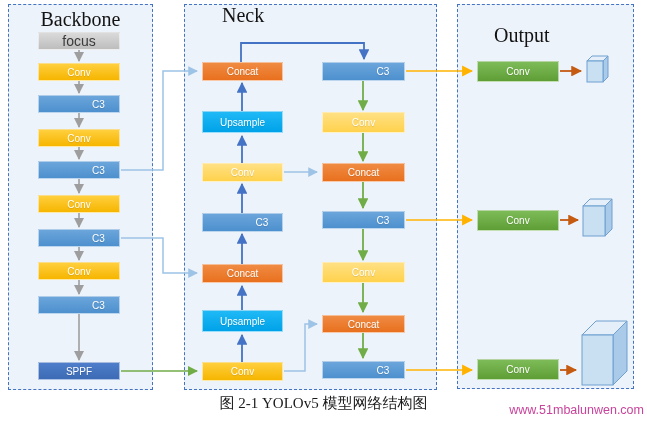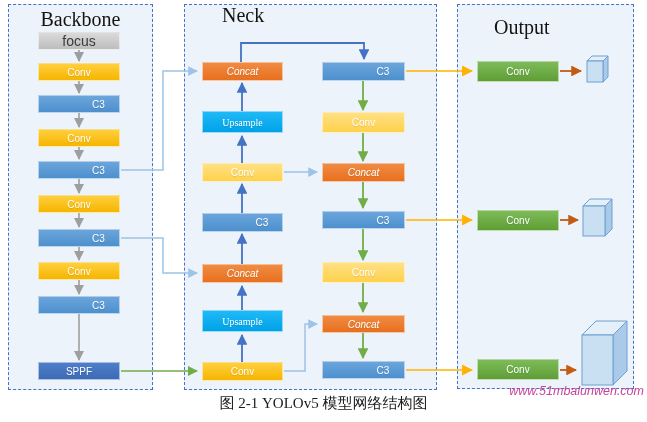--- a/index.html
+++ b/index.html
@@ -11,43 +11,43 @@
        color:#fff;font-size:10px;box-sizing:border-box;border:1px solid rgba(255,255,255,.55);
        text-shadow:0 1px 1px rgba(0,0,0,.12);white-space:nowrap;}
   .c-bb{left:38px;width:82px;}
   .c-nl{left:202px;width:81px;}
   .c-nr{left:322px;width:83px;}
   .c-out{left:477px;width:82px;}
   .gold{background:linear-gradient(180deg,#FFCF3D,#F6B500);}
   .lty {background:linear-gradient(180deg,#FFE083,#FFD24D);}
   .blue{background:linear-gradient(180deg,#6BA5DB,#4D90CE);padding-left:39px;}
   .navy{background:linear-gradient(180deg,#4E7ECB,#3D6BB4);}
-  .org {background:linear-gradient(180deg,#F08B43,#E8701E);font-style:italic;}
-  .cyan{background:linear-gradient(180deg,#1FB9F6,#00A2E8);font-family:Liberation Serif, serif;}
+  .org {background:linear-gradient(180deg,#F08B43,#E8701E);}
+  .cyan{background:linear-gradient(180deg,#1FB9F6,#00A2E8);}
   .grn {background:linear-gradient(180deg,#7DBB58,#5F9E36);}
   .gry {background:linear-gradient(180deg,#DADADA,#BDBDBD);color:#3a3a3a;text-shadow:none;text-align:right;}
   .lines{position:absolute;left:0;top:0;pointer-events:none;}
   .caption{position:absolute;left:0;top:394px;width:100%;text-align:center;
            font-family:"Liberation Serif",serif;font-size:15px;color:#1a1a1a;}
   .wm-brand{position:absolute;right:2px;top:385px;font-family:"Liberation Sans",sans-serif;
             font-weight:bold;font-style:italic;font-size:19px;color:#0a0a0a;letter-spacing:.5px;}
-  .wm-url{position:absolute;right:3px;top:384px;font-style:italic;font-size:12.5px;color:#C9439B;}
+  .wm-url{position:absolute;right:3px;top:403px;font-size:12.5px;color:#C9439B;}
 </style>
 </head>
 <body>
 
 <div class="stage">
 
   <div class="panel" style="left:8px;top:4px;width:145px;height:386px;"></div>
   <div class="panel" style="left:184px;top:4px;width:253px;height:386px;"></div>
   <div class="panel" style="left:457px;top:4px;width:177px;height:385px;"></div>
 
   <div class="panel-title" style="left:8px;top:8px;width:145px;text-align:center;">Backbone</div>
   <div class="panel-title" style="left:198px;top:4px;margin-left:24px;">Neck</div>
-  <div class="panel-title" style="left:494px;top:16px;">Output</div>
+  <div class="panel-title" style="left:494px;top:24px;">Output</div>
 
   <div class="blk c-bb gry" style="top:32px;height:18px;font-size:14px;">focus</div>
   <div class="blk c-bb gold" style="top:63px;height:18px;">Conv</div>
   <div class="blk c-bb blue" style="top:95px;height:18px;">C3</div>
   <div class="blk c-bb gold" style="top:129px;height:18px;">Conv</div>
   <div class="blk c-bb blue" style="top:161px;height:18px;">C3</div>
   <div class="blk c-bb gold" style="top:195px;height:18px;">Conv</div>
   <div class="blk c-bb blue" style="top:229px;height:18px;">C3</div>
   <div class="blk c-bb gold" style="top:262px;height:18px;">Conv</div>
   <div class="blk c-bb blue" style="top:296px;height:18px;">C3</div>

